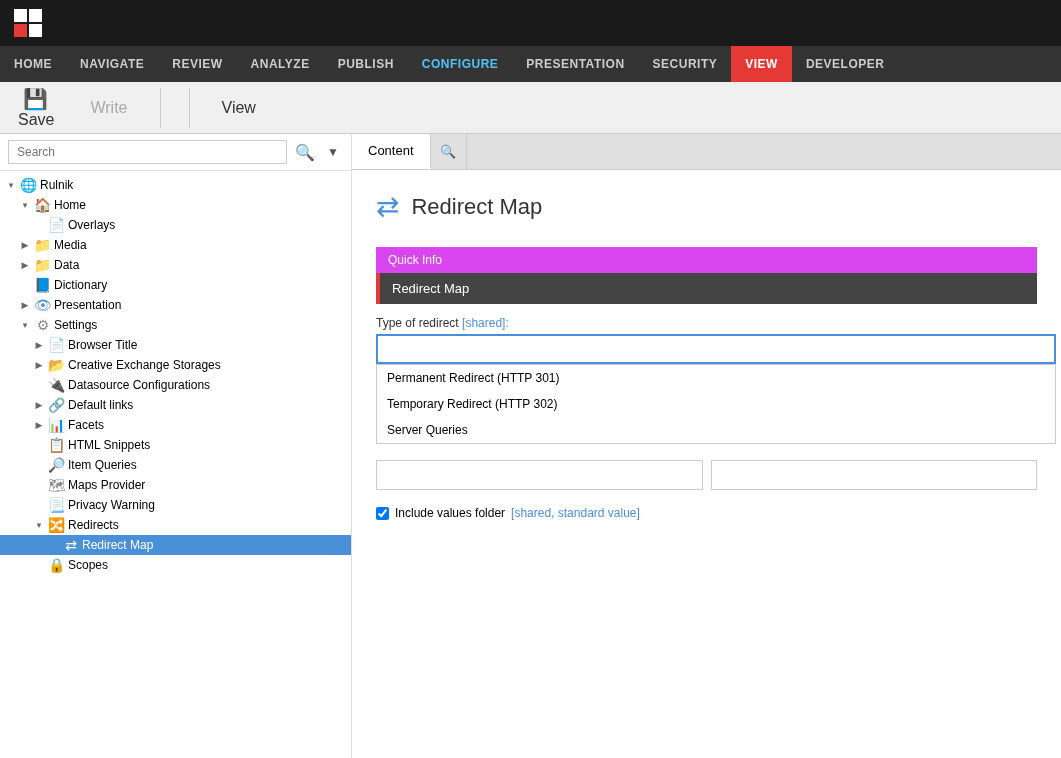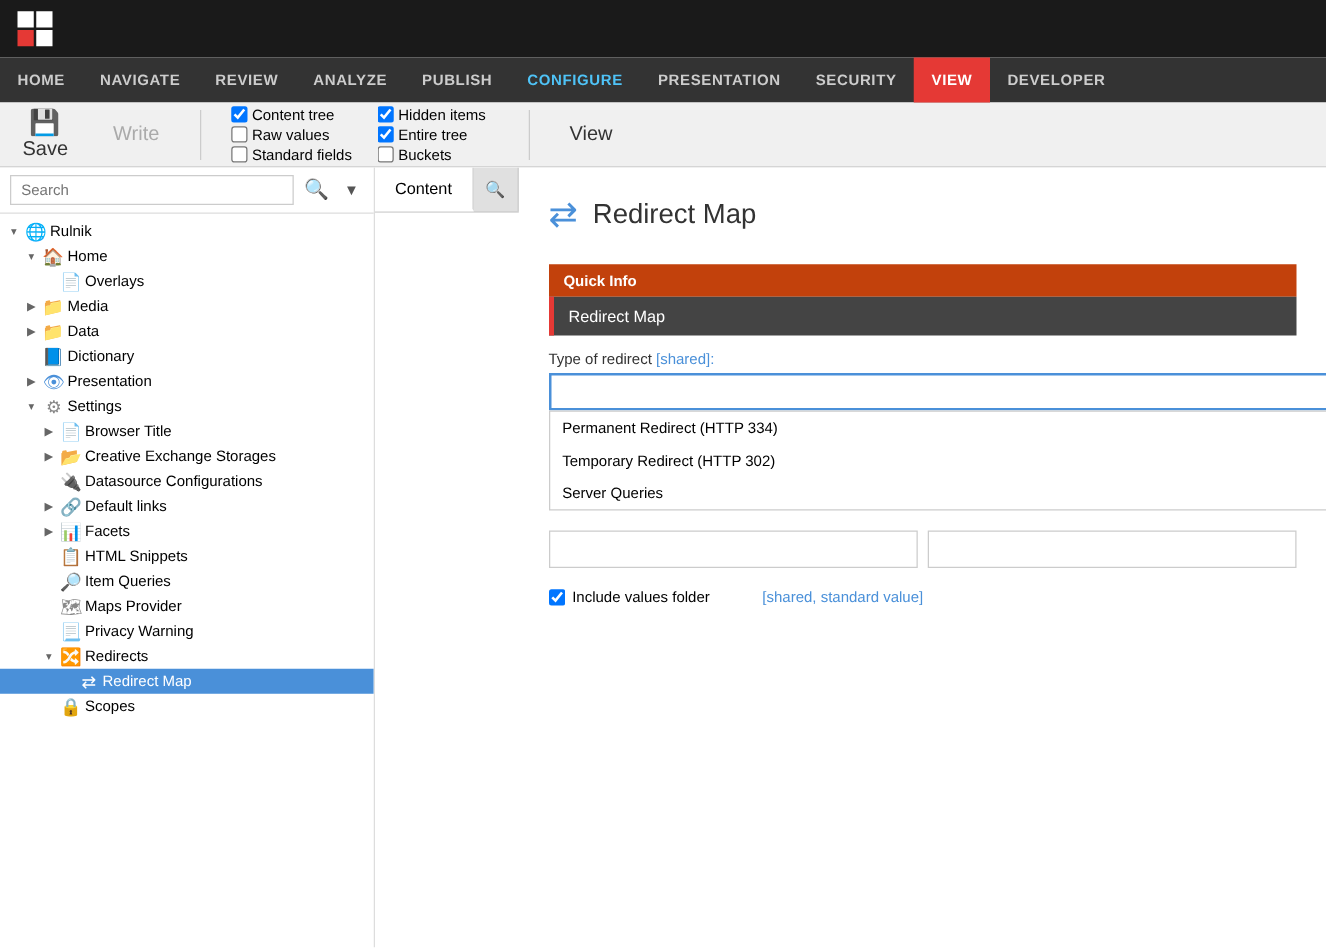--- a/index.html
+++ b/index.html
@@ -101,21 +101,21 @@
     }
 
     
     .main-layout {
       display: flex;
       height: calc(758px - 46px - 36px - 52px);
     }
 
     
     .sidebar {
-      width: 300px;
+      width: 352px;
       background: #fff;
       border-right: 1px solid #ddd;
       display: flex;
       flex-direction: column;
     }
     .search-bar {
       display: flex;
       align-items: center;
       padding: 6px 8px;
       border-bottom: 1px solid #ddd;
@@ -183,21 +183,21 @@
     }
     .tree-item .node-label {
       font-size: 12px;
     }
 
     
     .content-area {
       flex: 1;
       background: #fff;
       display: flex;
-      flex-direction: row;
+      flex-direction: column;
       overflow: hidden;
     }
     .content-tabs {
       display: flex;
       background: #e0e0e0;
       border-bottom: 1px solid #ccc;
       height: 36px;
       align-items: stretch;
     }
     .content-tab {
@@ -238,25 +238,25 @@
       color: #4a90d9;
     }
     .page-title-text {
       font-size: 22px;
       color: #333;
       font-weight: normal;
     }
 
     
     .quick-info-header {
-      background: #c2410c;
+      background: #d946ef;
       color: #fff;
       padding: 6px 12px;
       font-size: 12px;
-      font-weight: bold;
+      font-weight: normal;
       margin-bottom: 0;
     }
     .section-header {
       background: #444;
       color: #fff;
       padding: 8px 12px;
       font-size: 13px;
       border-left: 4px solid #e53935;
       margin-bottom: 12px;
     }
@@ -316,21 +316,20 @@
     }
 
     .checkbox-field {
       display: flex;
       align-items: center;
       gap: 6px;
       font-size: 12px;
     }
     .checkbox-field .shared-note {
       color: #4a90d9;
-      margin-left: 36px;
     }
   </style>
 </head>
 <body>
 
 <div class="top-bar">
   <div class="logo">
     <div class="logo-cell"></div>
     <div class="logo-cell"></div>
     <div class="logo-cell red"></div>
@@ -353,40 +352,20 @@
 
 <div class="toolbar">
   <div class="toolbar-btn">
     <div class="icon">💾</div>
     <div class="label">Save</div>
   </div>
   <div class="toolbar-btn disabled">
     <div class="label">Write</div>
   </div>
   <div class="toolbar-divider"></div>
-  <div class="checkboxes">
-    <label class="checkbox-item">
-      <input type="checkbox" checked="" style=""> Content tree
-    </label>
-    <label class="checkbox-item">
-      <input type="checkbox" checked="" style=""> Hidden items
-    </label>
-    <label class="checkbox-item">
-      <input type="checkbox" style=""> Raw values
-    </label>
-    <label class="checkbox-item">
-      <input type="checkbox" checked="" style=""> Entire tree
-    </label>
-    <label class="checkbox-item">
-      <input type="checkbox" style=""> Standard fields
-    </label>
-    <label class="checkbox-item">
-      <input type="checkbox" style=""> Buckets
-    </label>
-  </div>
   <div class="toolbar-divider"></div>
   <div class="toolbar-btn">
     <div class="label">View</div>
   </div>
 </div>
 
 <div class="main-layout">
 
   <div class="sidebar">
     <div class="search-bar">
@@ -543,21 +522,21 @@
       </div>
 
       <div class="field-group">
         <div class="field-label">
           <span>Type of redirect</span>
           <span class="shared"> [shared]:</span>
         </div>
         <input class="field-select" type="text" value="" style="border: 2px solid rgb(74, 144, 217); display: block; width: 680px;">
 
         <div class="dropdown-options" style="width:680px;">
-          <div class="dropdown-option">Permanent Redirect (HTTP 334)</div>
+          <div class="dropdown-option">Permanent Redirect (HTTP 301)</div>
           <div class="dropdown-option">Temporary Redirect (HTTP 302)</div>
           <div class="dropdown-option">Server Queries</div>
         </div>
       </div>
 
       <div class="field-group">
         <div class="field-row">
           <input class="field-input" type="text" value="" style="width: 48%;">
           <input class="field-input" type="text" value="" style="width: 48%;">
         </div>

